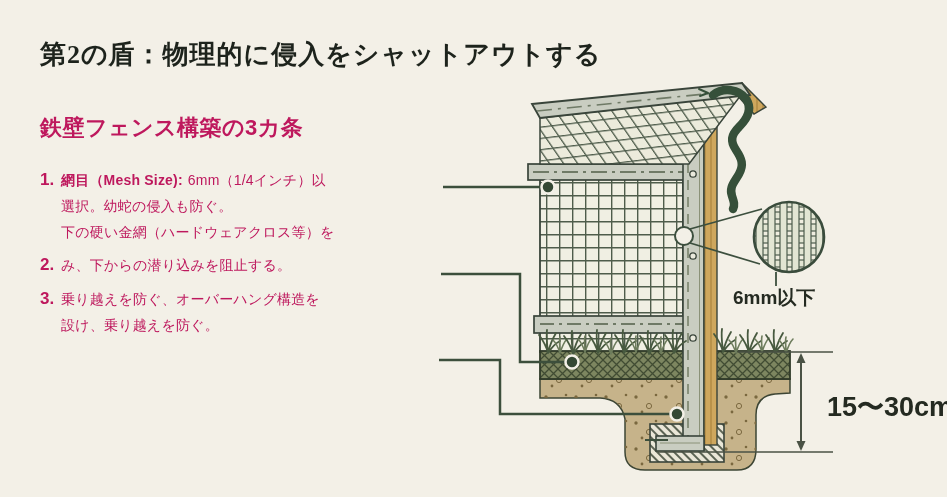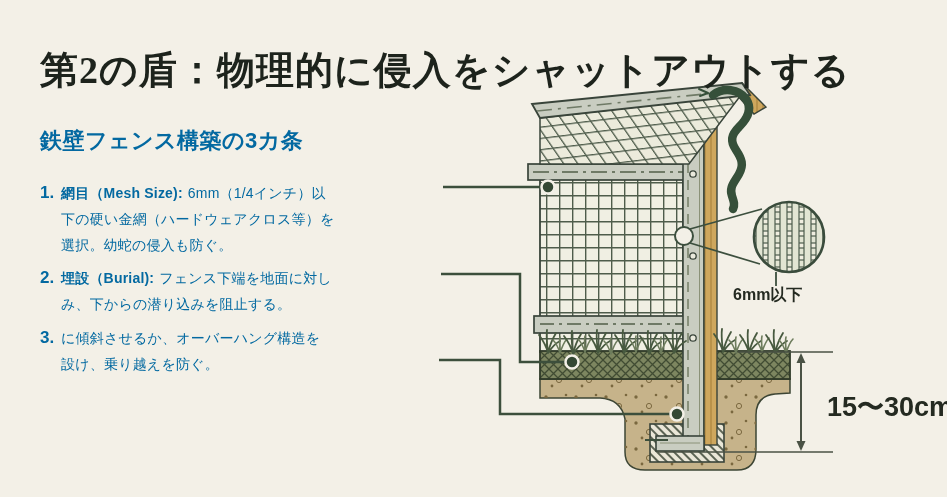--- a/index.html
+++ b/index.html
@@ -7,36 +7,36 @@
     width:947px;height:497px;
     font-family:"Liberation Sans","DejaVu Sans",sans-serif;
     background:#f3f0e7;
     overflow:hidden;
   }
   #stage{position:relative;width:947px;height:497px;background:#f3f0e7;}
 
   .page-title{
     position:absolute;left:40px;top:20px;width:800px;
     font-family:"Liberation Serif","DejaVu Serif",serif;
-    font-weight:700;font-size:38px;letter-spacing:1px;
+    font-weight:700;font-size:26px;letter-spacing:1px;
     color:#1d231c;white-space:nowrap;
   }
 
-  .left-panel{position:absolute;left:40px;top:126px;width:478px;color:#0369a1;}
+  .left-panel{position:absolute;left:40px;top:113px;width:478px;color:#be185d;}
   .panel-heading{font-size:22px;font-weight:700;margin:0 0 24px 0;letter-spacing:.5px;}
   ol.rule-list{list-style:none;margin:0;padding:0;}
   ol.rule-list li{position:relative;padding-left:21px;margin:0 0 7px 0;}
   ol.rule-list li + li{margin-top:0;}
   ol.rule-list li:nth-child(2){margin-bottom:8px;}
   .rule-num{position:absolute;left:0;top:0;font-weight:700;font-size:17px;line-height:26px;}
   .ln{display:block;font-size:14px;line-height:26px;letter-spacing:.2px;}
   .ln b{font-weight:700;margin-right:5px;}
 
   .diagram-label{position:absolute;color:#242a21;font-weight:700;white-space:nowrap;}
-  #mesh-size-label{left:733px;top:285px;font-size:16px;}
+  #mesh-size-label{left:733px;top:285px;font-size:19px;}
   #depth-label{left:827px;top:389px;font-size:27px;}
 
   svg{position:absolute;left:0;top:0;}
 </style>
 </head>
 <body>
 
 <div id="stage">
 
   <svg width="947" height="497" viewBox="0 0 947 497">
@@ -193,31 +193,30 @@
   </svg>
 
   <h1 class="page-title">第2の盾：物理的に侵入をシャットアウトする</h1>
 
   <div class="left-panel">
     <h2 class="panel-heading">鉄壁フェンス構築の3カ条</h2>
     <ol class="rule-list">
       <li>
         <span class="rule-num">1.</span>
         <span class="ln"><b>網目（Mesh Size):</b><span>6mm（1/4インチ）以</span></span>
+        <span class="ln">選択。幼蛇の侵入も防ぐ。</span>
         <span class="ln">下の硬い金網（ハードウェアクロス等）を</span>
-        <span class="ln">選択。幼蛇の侵入も防ぐ。</span>
       </li>
       <li>
         <span class="rule-num">2.</span>
-        <span class="ln"><b>埋設（Burial):</b><span>フェンス下端を地面に対し</span></span>
         <span class="ln">み、下からの潜り込みを阻止する。</span>
       </li>
       <li>
         <span class="rule-num">3.</span>
-        <span class="ln">に傾斜させるか、オーバーハング構造を</span>
+        <span class="ln">乗り越えを防ぐ、オーバーハング構造を</span>
         <span class="ln">設け、乗り越えを防ぐ。</span>
       </li>
     </ol>
   </div>
 
   <div class="diagram-label" id="mesh-size-label">6mm以下</div>
   <div class="diagram-label" id="depth-label">15〜30cm</div>
 
 </div>
 

